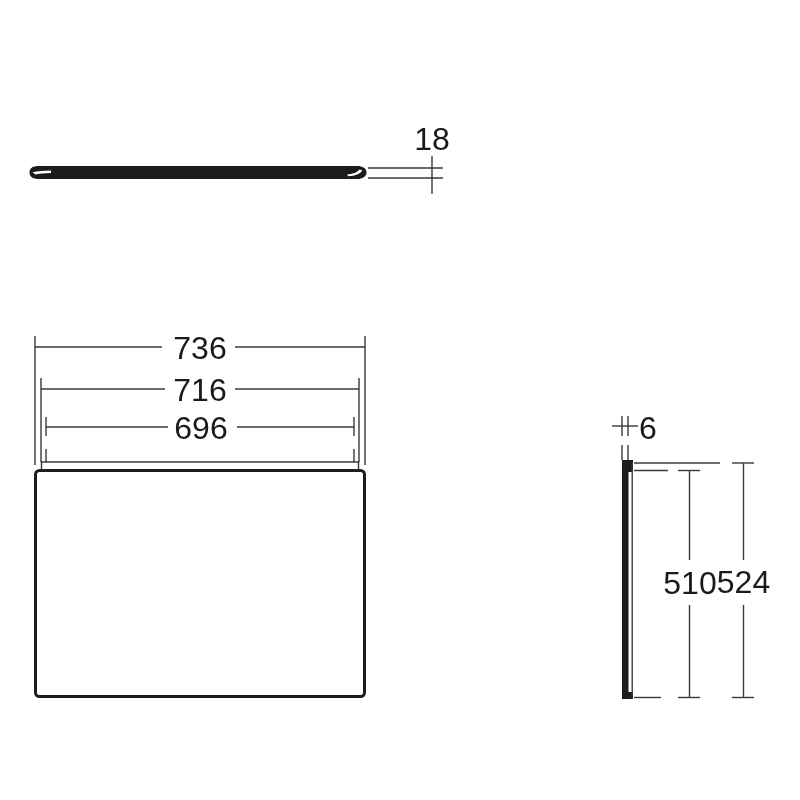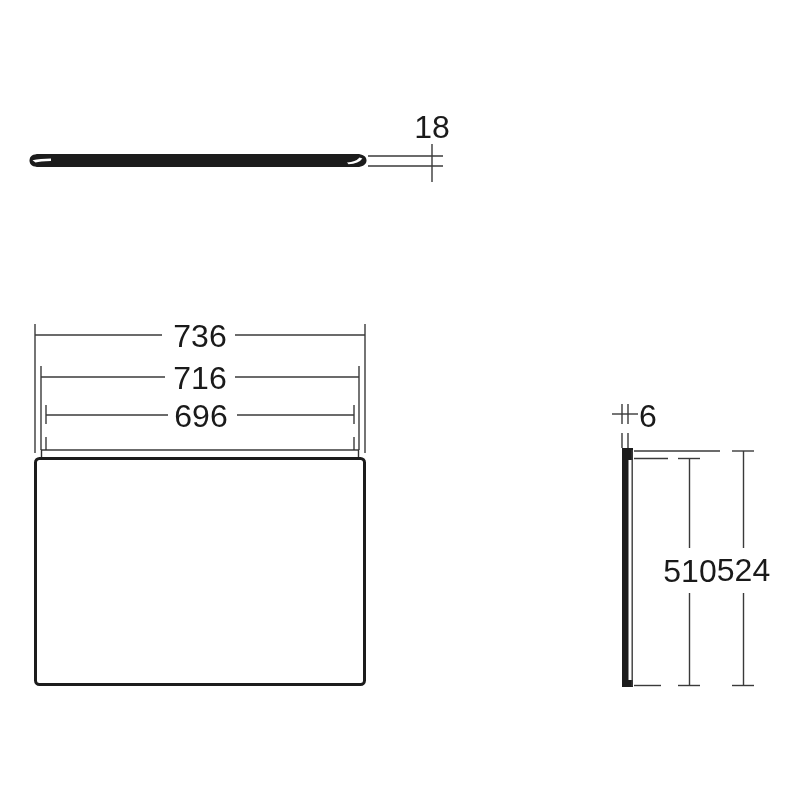--- a/index.html
+++ b/index.html
@@ -7,20 +7,21 @@
     padding: 0;
     background: #ffffff;
     width: 800px;
     height: 800px;
     overflow: hidden;
   }
   .drawing-wrap {
     width: 800px;
     height: 571px;
     position: relative;
+    margin-top: 12px;
   }
   svg { display: block; }
   .dim-text {
     font-family: "Liberation Sans", "DejaVu Sans", sans-serif;
     font-size: 32px;
     fill: #1a1a1a;
   }
   .thin  { stroke: #3a3a3a; stroke-width: 1.4; fill: none; }
   .thick { stroke: #1c1c1c; stroke-width: 3;   fill: #ffffff; }
   .strip { stroke: #2e2e2e; stroke-width: 1.4; fill: #ffffff; }

